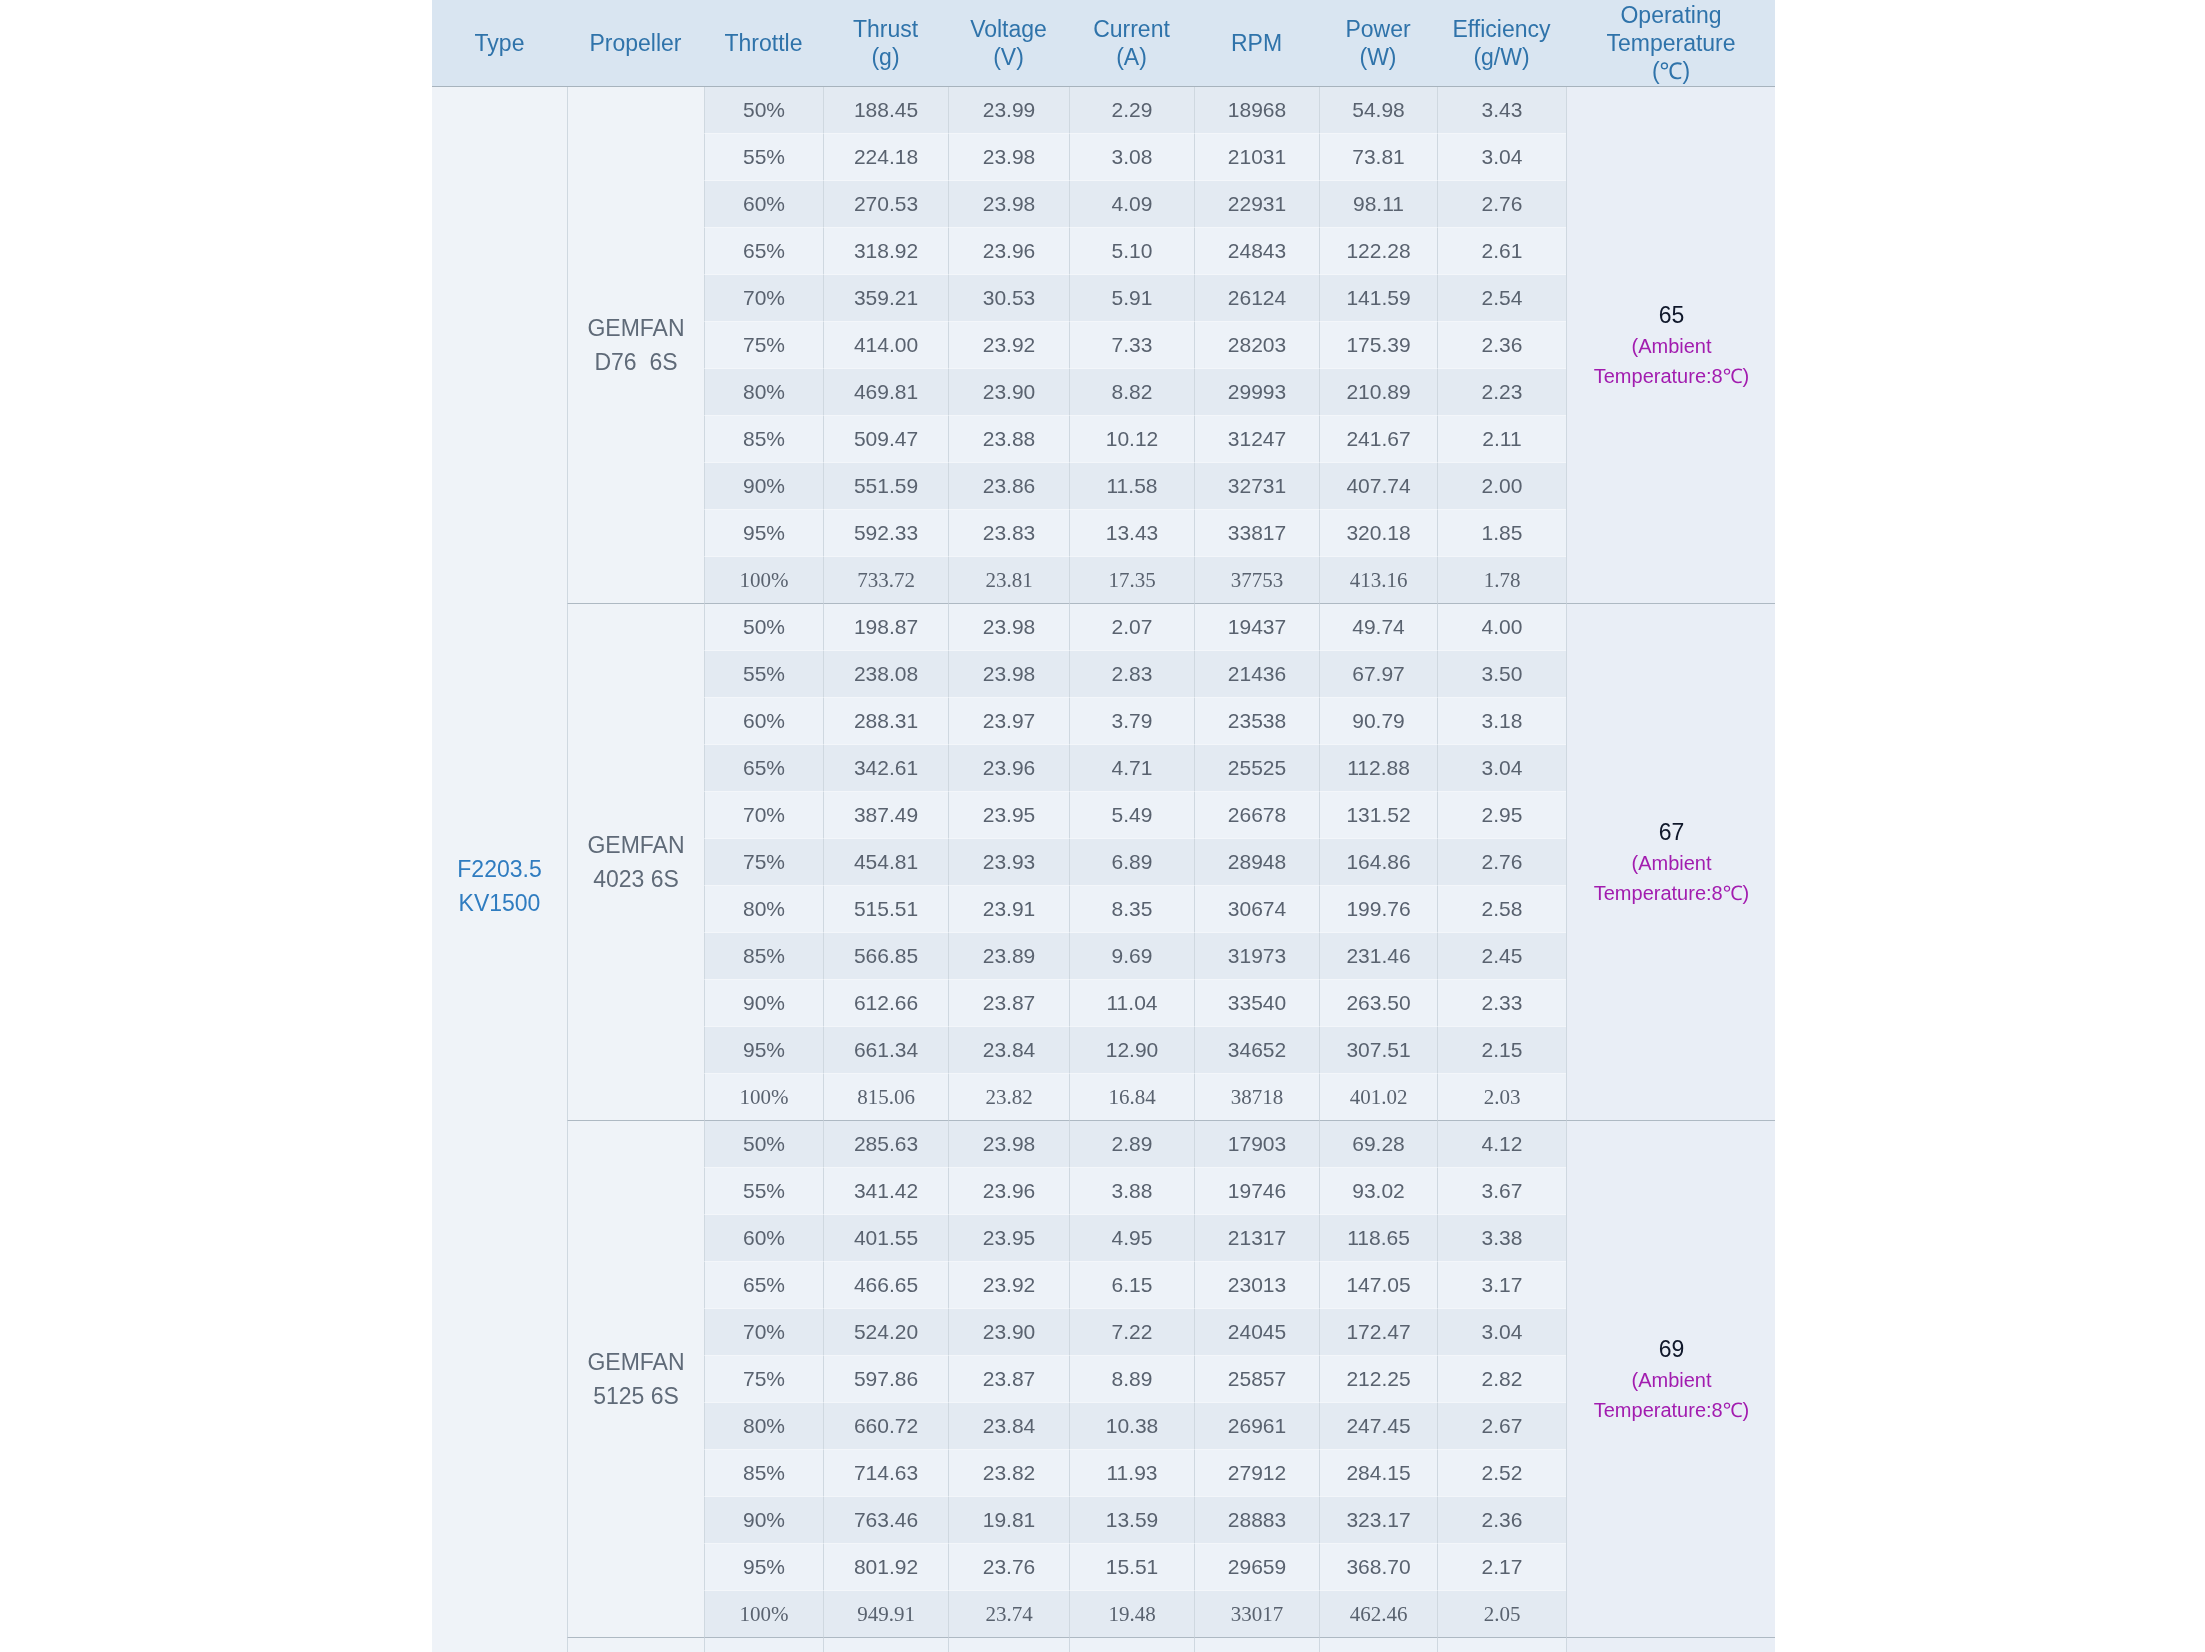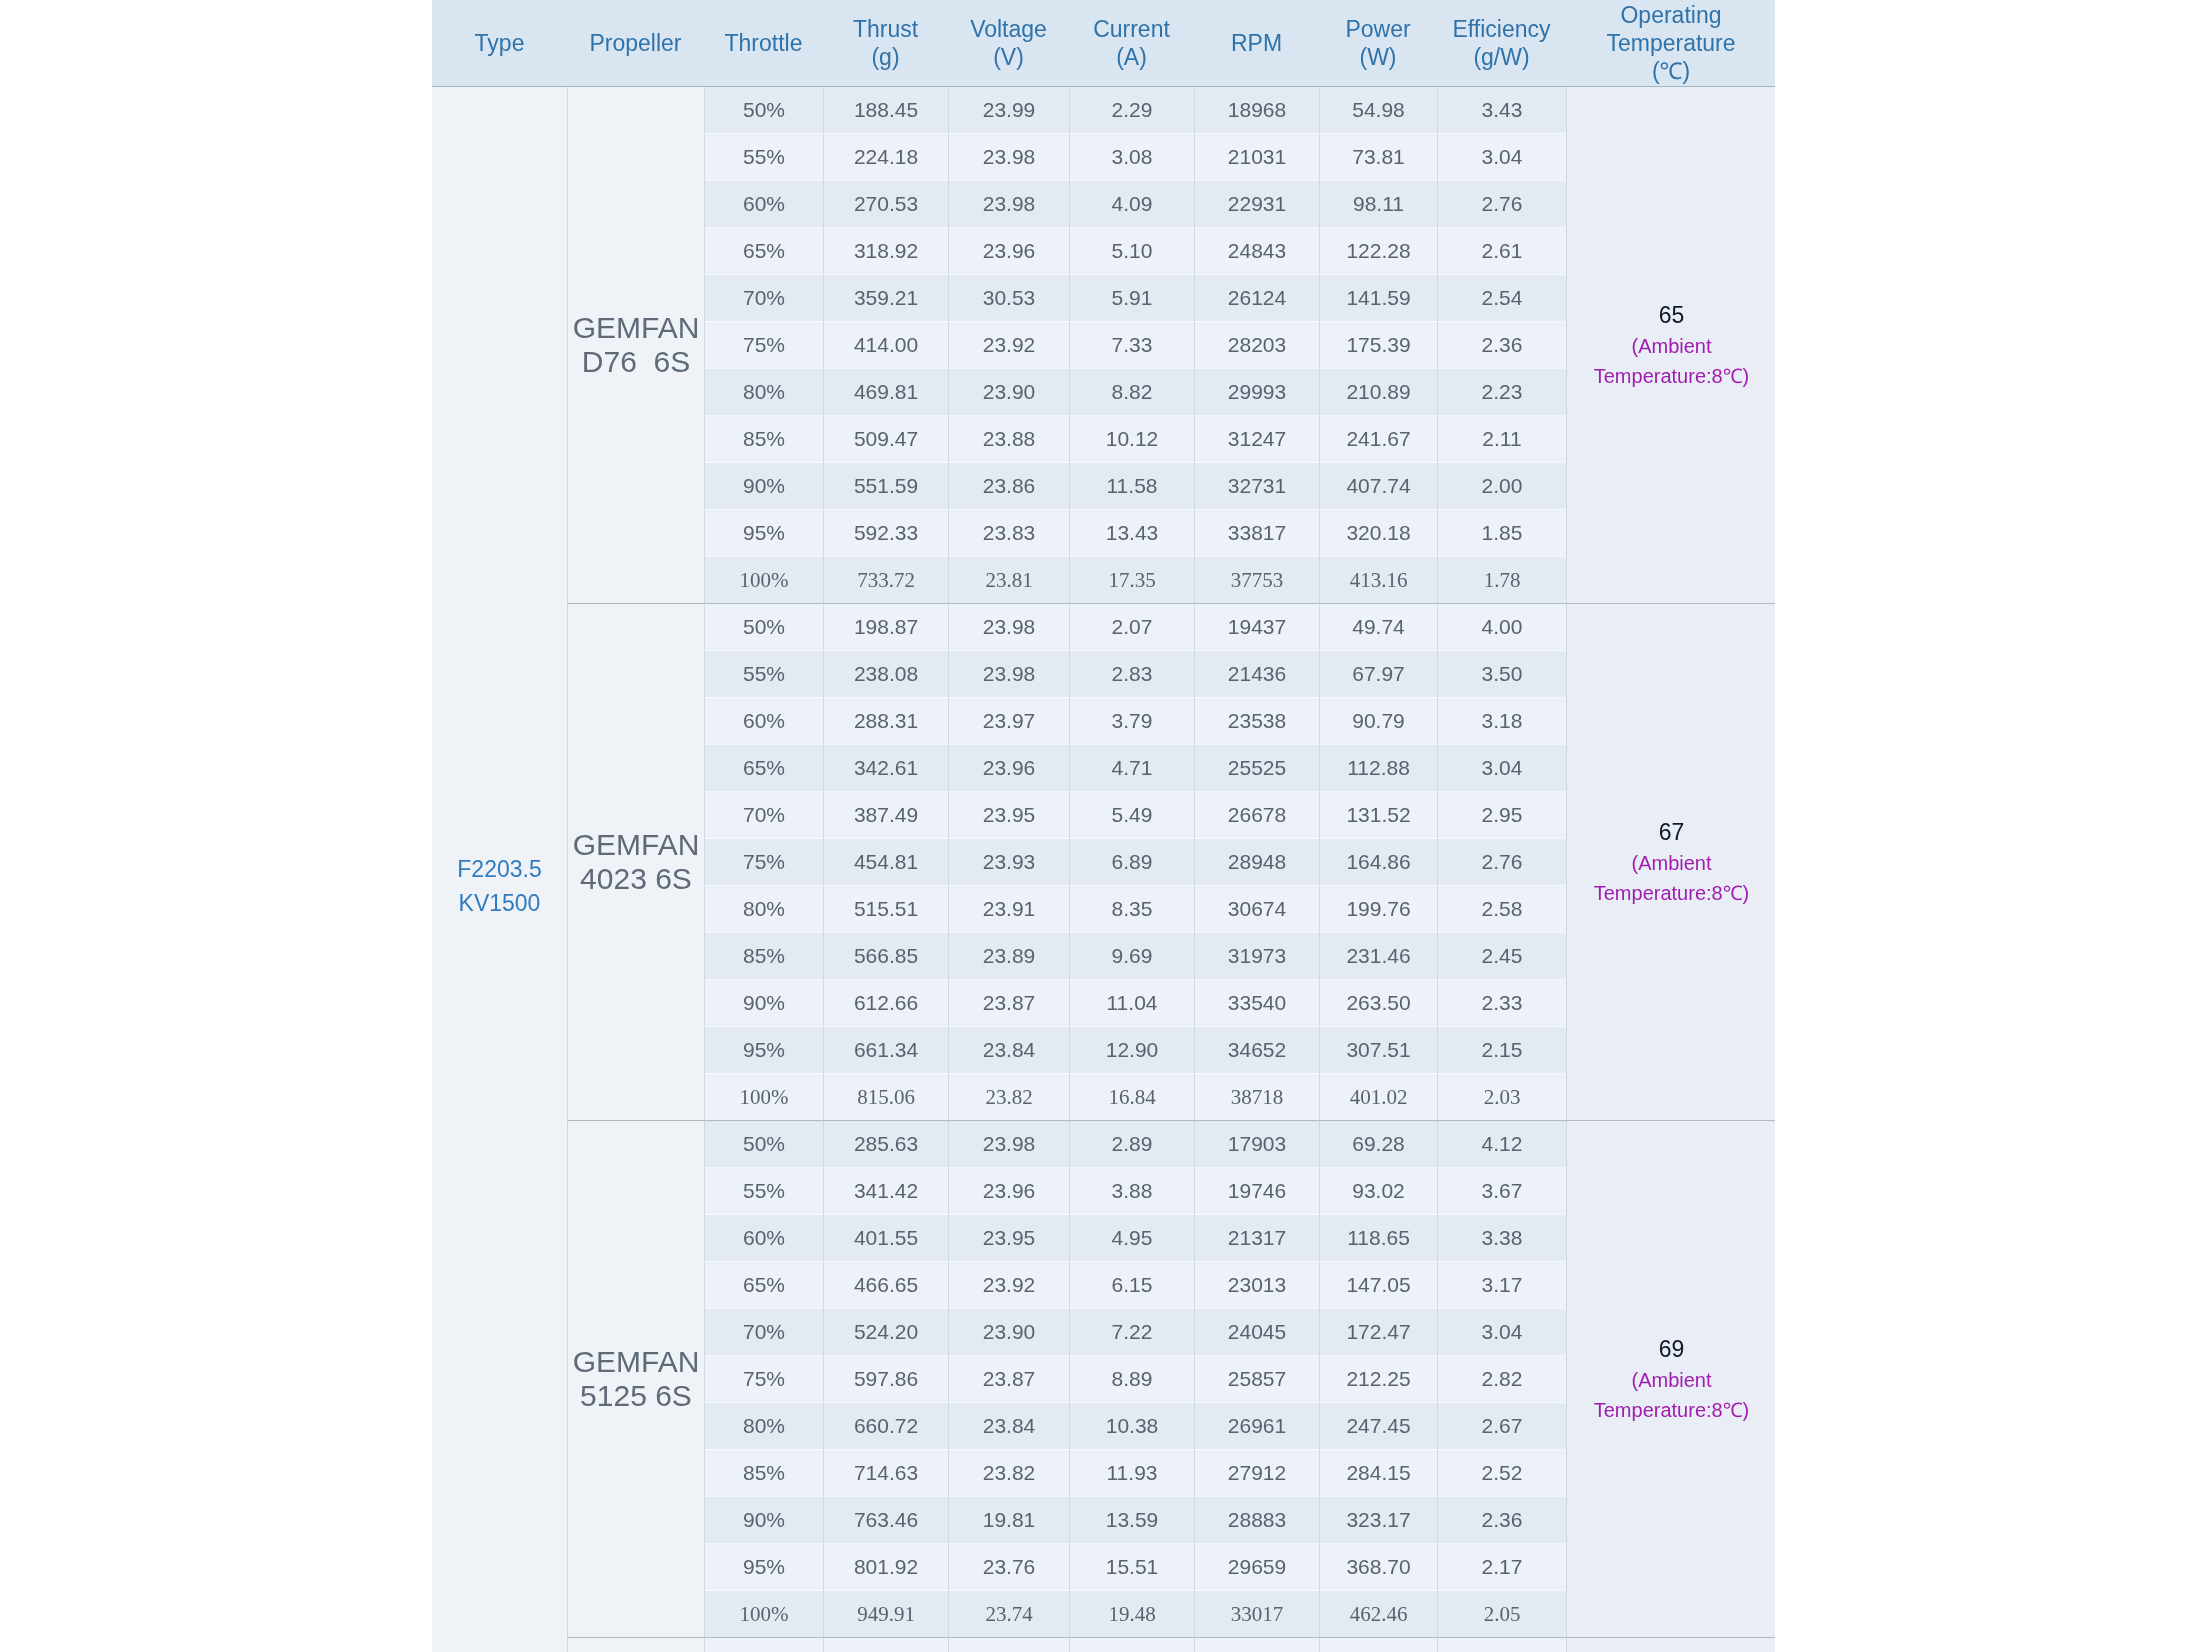--- a/index.html
+++ b/index.html
@@ -62,21 +62,21 @@
     background:#eff3f8;
     color:#2f7cc0;
     font-size:23px;
     line-height:34px;
     white-space:pre-line;
     border-bottom:none;
   }
   .cell-prop{
     background:#eff3f8;
     color:#5f6a78;
-    font-size:30px;
+    font-size:23px;
     line-height:34px;
     white-space:pre;
     border-left:0.7px solid #cfd8e0;
     border-bottom:0.7px solid #aeb9c3;
   }
   .cell-temp{
     background:#e9eef6;
     border-left:0.7px solid #cfd8e0;
     border-bottom:0.7px solid #aeb9c3;
   }

